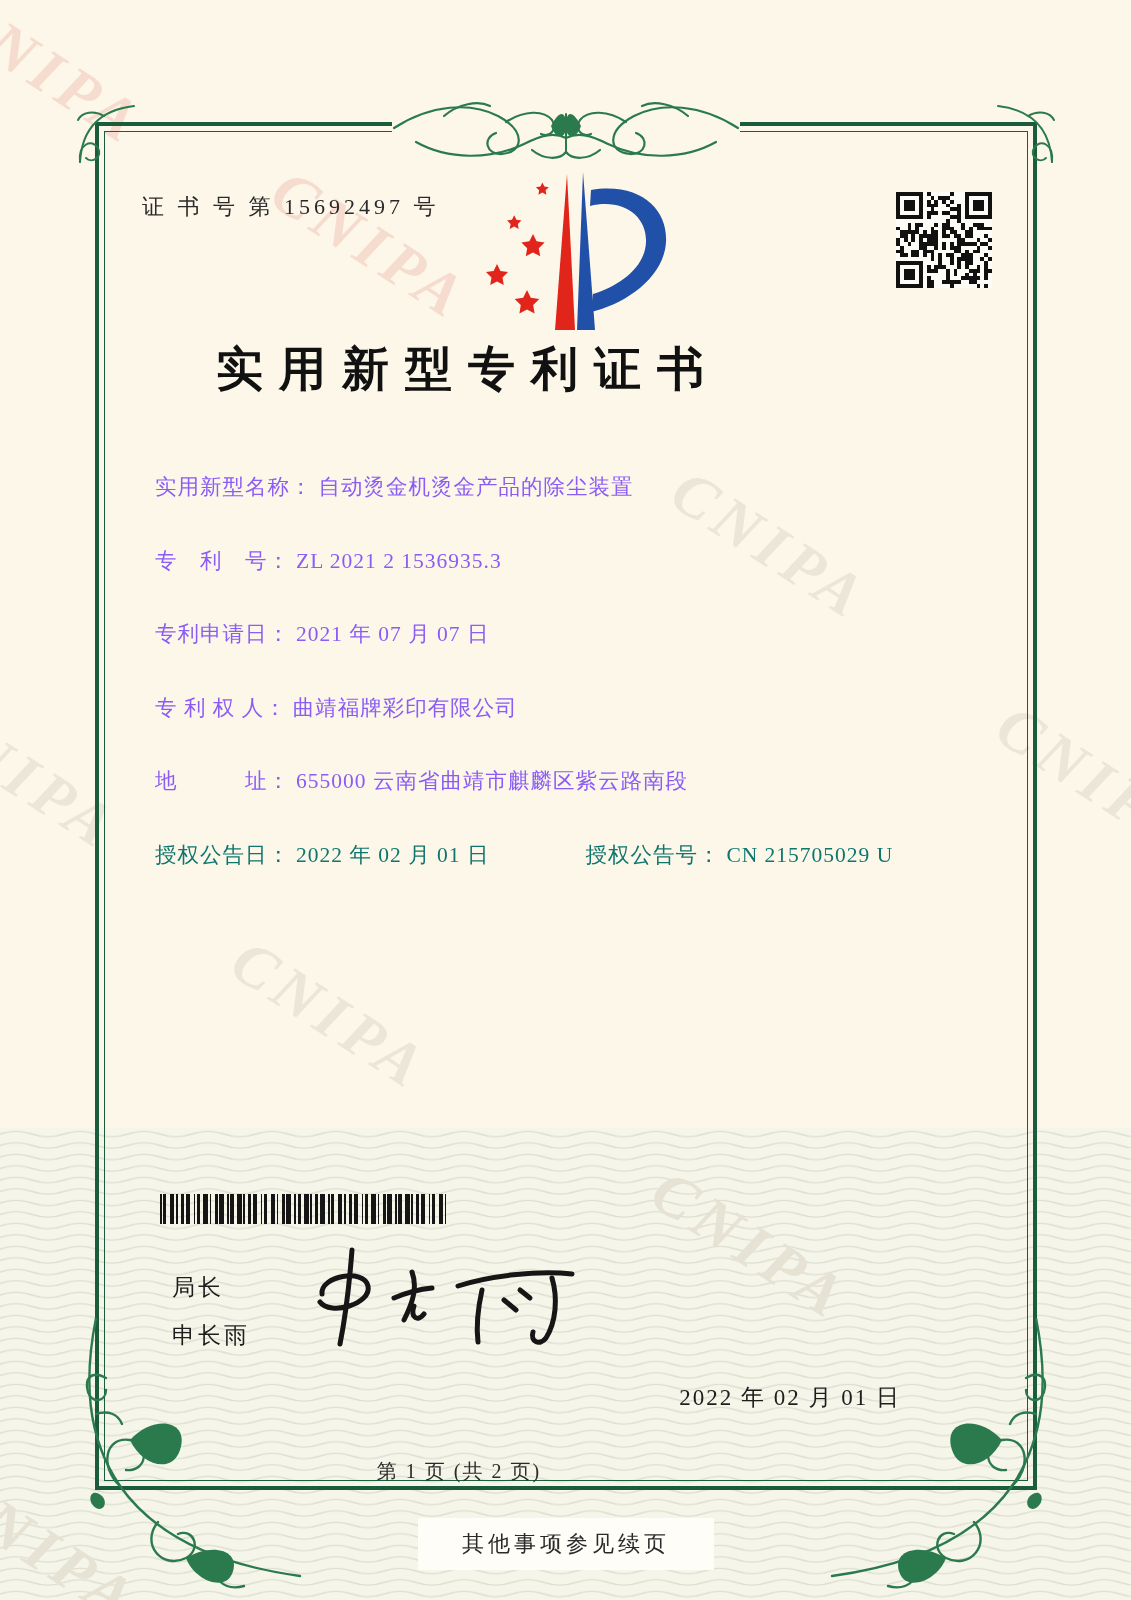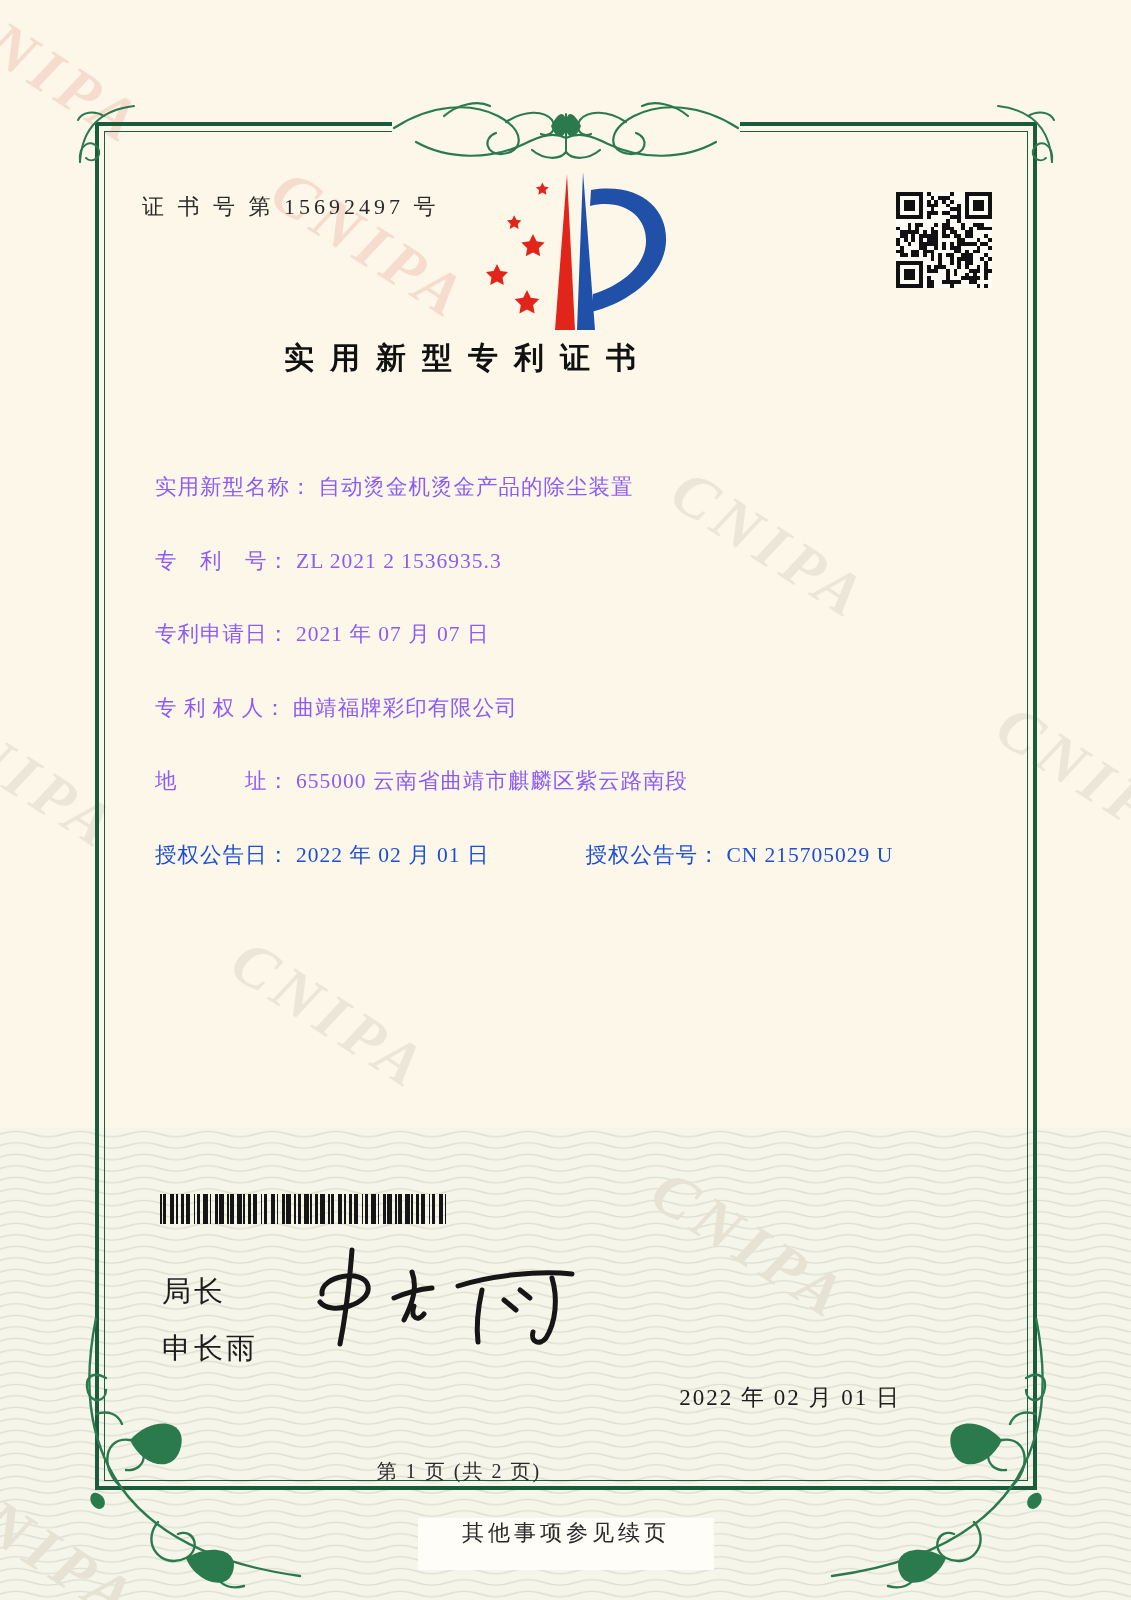--- a/index.html
+++ b/index.html
@@ -33,50 +33,50 @@
   .ornament{position:absolute;z-index:4;pointer-events:none;}
   
   .content{position:absolute;left:0;top:0;width:1131px;height:1600px;z-index:5;}
   .cert-no{
     position:absolute;left:142px;top:192px;font-size:22px;letter-spacing:4px;color:#2a2a2a;
   }
   .logo{position:absolute;left:463px;top:172px;}
   .qr{position:absolute;left:896px;top:192px;width:96px;height:96px;}
   .doc-title{
     position:absolute;left:0;top:338px;width:936px;text-align:center;
-    font-size:30px;font-weight:700;letter-spacing:16px;color:#111;
+    font-size:47px;font-weight:700;letter-spacing:16px;color:#111;
   }
   .fields{position:absolute;left:155px;top:472px;width:860px;}
   .field-row{display:flex;align-items:baseline;font-size:21.5px;margin-bottom:44.5px;color:#8b5cf6;}
   .field-label{white-space:pre;letter-spacing:1px;}
   .field-value{white-space:pre;letter-spacing:1px;margin-left:6px;}
-  .grant-row{display:flex;font-size:21.5px;color:#1d4ed8;margin-top:40px;}
+  .grant-row{display:flex;font-size:21.5px;color:#0f766e;margin-top:40px;}
   .grant-pair{display:flex;align-items:baseline;}
   .grant-pair + .grant-pair{margin-left:96px;}
   .paras{
     position:absolute;left:150px;top:922px;width:842px;
     font-size:21.5px;line-height:43px;text-align:justify;color:#222;
     font-family:"Liberation Serif","DejaVu Serif",serif;
   }
   .paras p{margin:0;text-indent:2em;}
   .barcode{position:absolute;left:160px;top:1194px;}
-  .officer{position:absolute;left:162px;top:1272px;font-size:29px;color:#1d1d1d;}
+  .officer{position:absolute;left:172px;top:1272px;font-size:23px;color:#1d1d1d;}
   .officer div{margin-bottom:17px;letter-spacing:3px;}
   .signature{position:absolute;left:290px;top:1242px;}
   .issue-date{
     position:absolute;left:640px;top:1382px;width:300px;text-align:center;
     font-size:23px;letter-spacing:2px;color:#1d1d1d;
   }
   .pagination{
     position:absolute;left:0;top:1458px;width:918px;text-align:center;
     font-size:20px;color:#2a2a2a;letter-spacing:2px;
   }
   .footer-note-box{
     position:absolute;left:418px;top:1518px;width:296px;height:52px;z-index:6;
-    background:#fefdf8;display:flex;justify-content:center;
+    background:#fefdf8;display:flex;align-items:center;justify-content:center;
   }
   .footer-note{font-size:22px;letter-spacing:4px;color:#2a2a2a;}
 </style>
 </head>
 <body>
 
 <svg class="waves" width="1131" height="472" viewBox="0 0 1131 472">
   <defs>
     <pattern id="wv" width="64" height="11.5" patternUnits="userSpaceOnUse">
       <path d="M0 6 Q16 0.5 32 6 T64 6" fill="none" stroke="#d7dbcc" stroke-width="1.3"></path>

